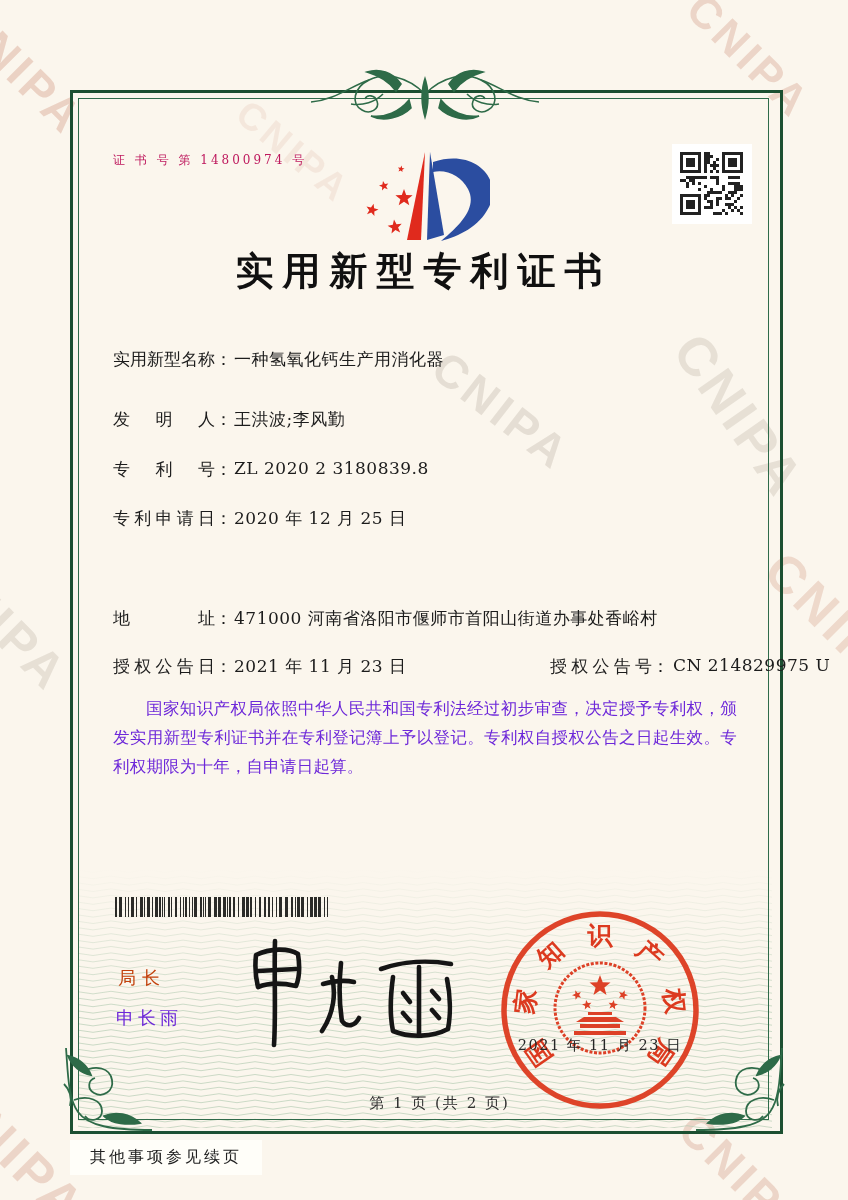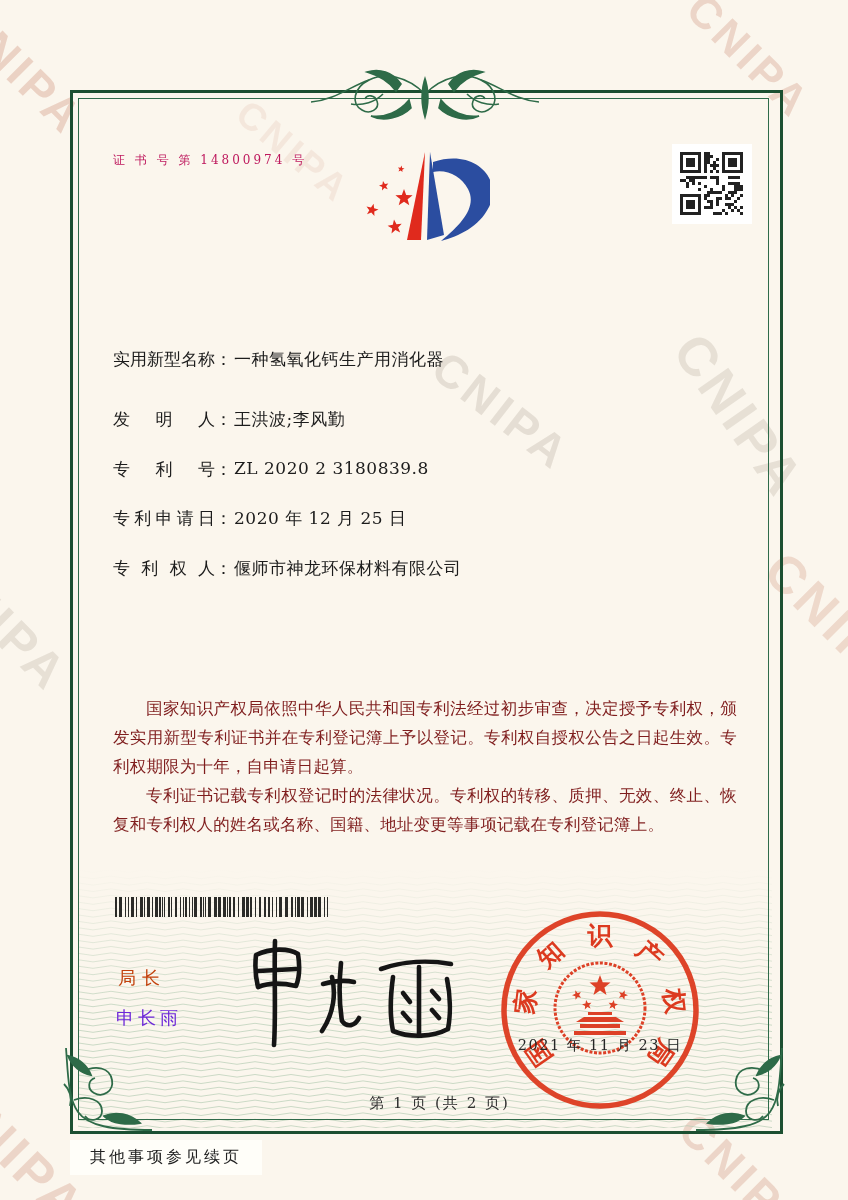--- a/index.html
+++ b/index.html
@@ -39,21 +39,21 @@
   .title{position:absolute; left:70px; top:246px; width:707px; text-align:center;}
   .title h1{margin:0; font-size:38px; font-weight:700; letter-spacing:9px; color:#101010;}
   .field-row{position:absolute; left:113px; font-size:17px; color:#1c1c1c; white-space:nowrap;}
   .field-label{display:inline-block; width:102px; text-align:justify; text-align-last:justify; vertical-align:top;}
   .field-colon{display:inline-block; vertical-align:top;}
   .field-value{display:inline-block; margin-left:2px; vertical-align:top; letter-spacing:.5px;}
   .grant-label{position:absolute; left:437px; top:0;}
   .grant-value{position:absolute; left:560px; top:0; letter-spacing:.5px;}
   .body-text{position:absolute; left:113px; top:694px; width:624px;}
   .body-text p{margin:0; text-indent:2em; font-size:16.5px; line-height:1.76;
-    color:#7f1d1d; text-align:justify; letter-spacing:.2px;}
+    color:#6d28d9; text-align:justify; letter-spacing:.2px;}
   .officer-title{position:absolute; left:118px; top:966px; font-size:18px; letter-spacing:6px; color:#c2410c;}
   .officer-name{position:absolute; left:116px; top:1006px; font-size:18px; letter-spacing:4px; color:#6d28d9;}
   .page-info{position:absolute; left:86px; top:1094px; width:707px; text-align:center;
     font-size:15px; letter-spacing:2px; color:#2e2e2e;}
   .footer-note-wrap{position:absolute; left:70px; top:1140px; width:710px; text-align:left;}
   .footer-note{display:inline-block; background:#fffef9; padding:7px 20px;
     font-size:16px; letter-spacing:3px; color:#222;}
 </style>
 </head>
 <body>
@@ -361,40 +361,46 @@
           <rect x="15" y="60" width="3" height="3" fill="#222"></rect>
           <rect x="18" y="60" width="3" height="3" fill="#222"></rect>
           <rect x="33" y="60" width="3" height="3" fill="#222"></rect>
           <rect x="36" y="60" width="3" height="3" fill="#222"></rect>
           <rect x="39" y="60" width="3" height="3" fill="#222"></rect>
           <rect x="45" y="60" width="3" height="3" fill="#222"></rect>
           <rect x="60" y="60" width="3" height="3" fill="#222"></rect>
         </svg>
     </div>
 
+    <div class="title">
+      <h1>实用新型专利证书</h1>
+    </div>
 
     <div class="field-row" style="top:348px;">
       <span class="field-label">实用新型名称</span><span class="field-colon">：</span><span class="field-value">一种氢氧化钙生产用消化器</span>
     </div>
     <div class="field-row" style="top:408px;">
       <span class="field-label">发明人</span><span class="field-colon">：</span><span class="field-value">王洪波;李风勤</span>
     </div>
     <div class="field-row" style="top:458px;">
       <span class="field-label">专利号</span><span class="field-colon">：</span><span class="field-value">ZL 2020 2 3180839.8</span>
     </div>
     <div class="field-row" style="top:507px;">
       <span class="field-label">专利申请日</span><span class="field-colon">：</span><span class="field-value">2020 年 12 月 25 日</span>
     </div>
-    <div class="field-row" style="top:557px;">
-      <span class="field-label">专利权人</span><span class="field-colon">：</span><span class="field-value">偃师市神龙环保材料有限公司</span>
+    <div class="field-row" style="top:607px;">
+      <span class="field-label">地址</span><span class="field-colon">：</span><span class="field-value">471000 河南省洛阳市偃师市首阳山街道办事处香峪村</span>
+    </div>
+    <div class="field-row" style="top:655px; width:640px;">
+      <span class="field-label">授权公告日</span><span class="field-colon">：</span><span class="field-value">2021 年 11 月 23 日</span>
+      <span class="field-label grant-label">授权公告号</span><span class="field-colon abs" style="left:539px;">：</span><span class="grant-value">CN 214829975 U</span>
     </div>
 
     <div class="body-text">
       <p>国家知识产权局依照中华人民共和国专利法经过初步审查，决定授予专利权，颁发实用新型专利证书并在专利登记簿上予以登记。专利权自授权公告之日起生效。专利权期限为十年，自申请日起算。</p>
-      <p>专利证书记载专利权登记时的法律状况。专利权的转移、质押、无效、终止、恢复和专利权人的姓名或名称、国籍、地址变更等事项记载在专利登记簿上。</p>
     </div>
 
     <svg class="abs" style="left:115px; top:897px;" id="barcode" width="218" height="20" viewBox="0 0 218 20" xmlns="http://www.w3.org/2000/svg">
         <rect x="0" y="0" width="2" height="20" fill="#2b2b28"></rect>
         <rect x="4" y="0" width="3" height="20" fill="#2b2b28"></rect>
         <rect x="10" y="0" width="1" height="20" fill="#2b2b28"></rect>
         <rect x="13" y="0" width="1" height="20" fill="#2b2b28"></rect>
         <rect x="16" y="0" width="3" height="20" fill="#2b2b28"></rect>
         <rect x="21" y="0" width="1" height="20" fill="#2b2b28"></rect>
         <rect x="25" y="0" width="3" height="20" fill="#2b2b28"></rect>

